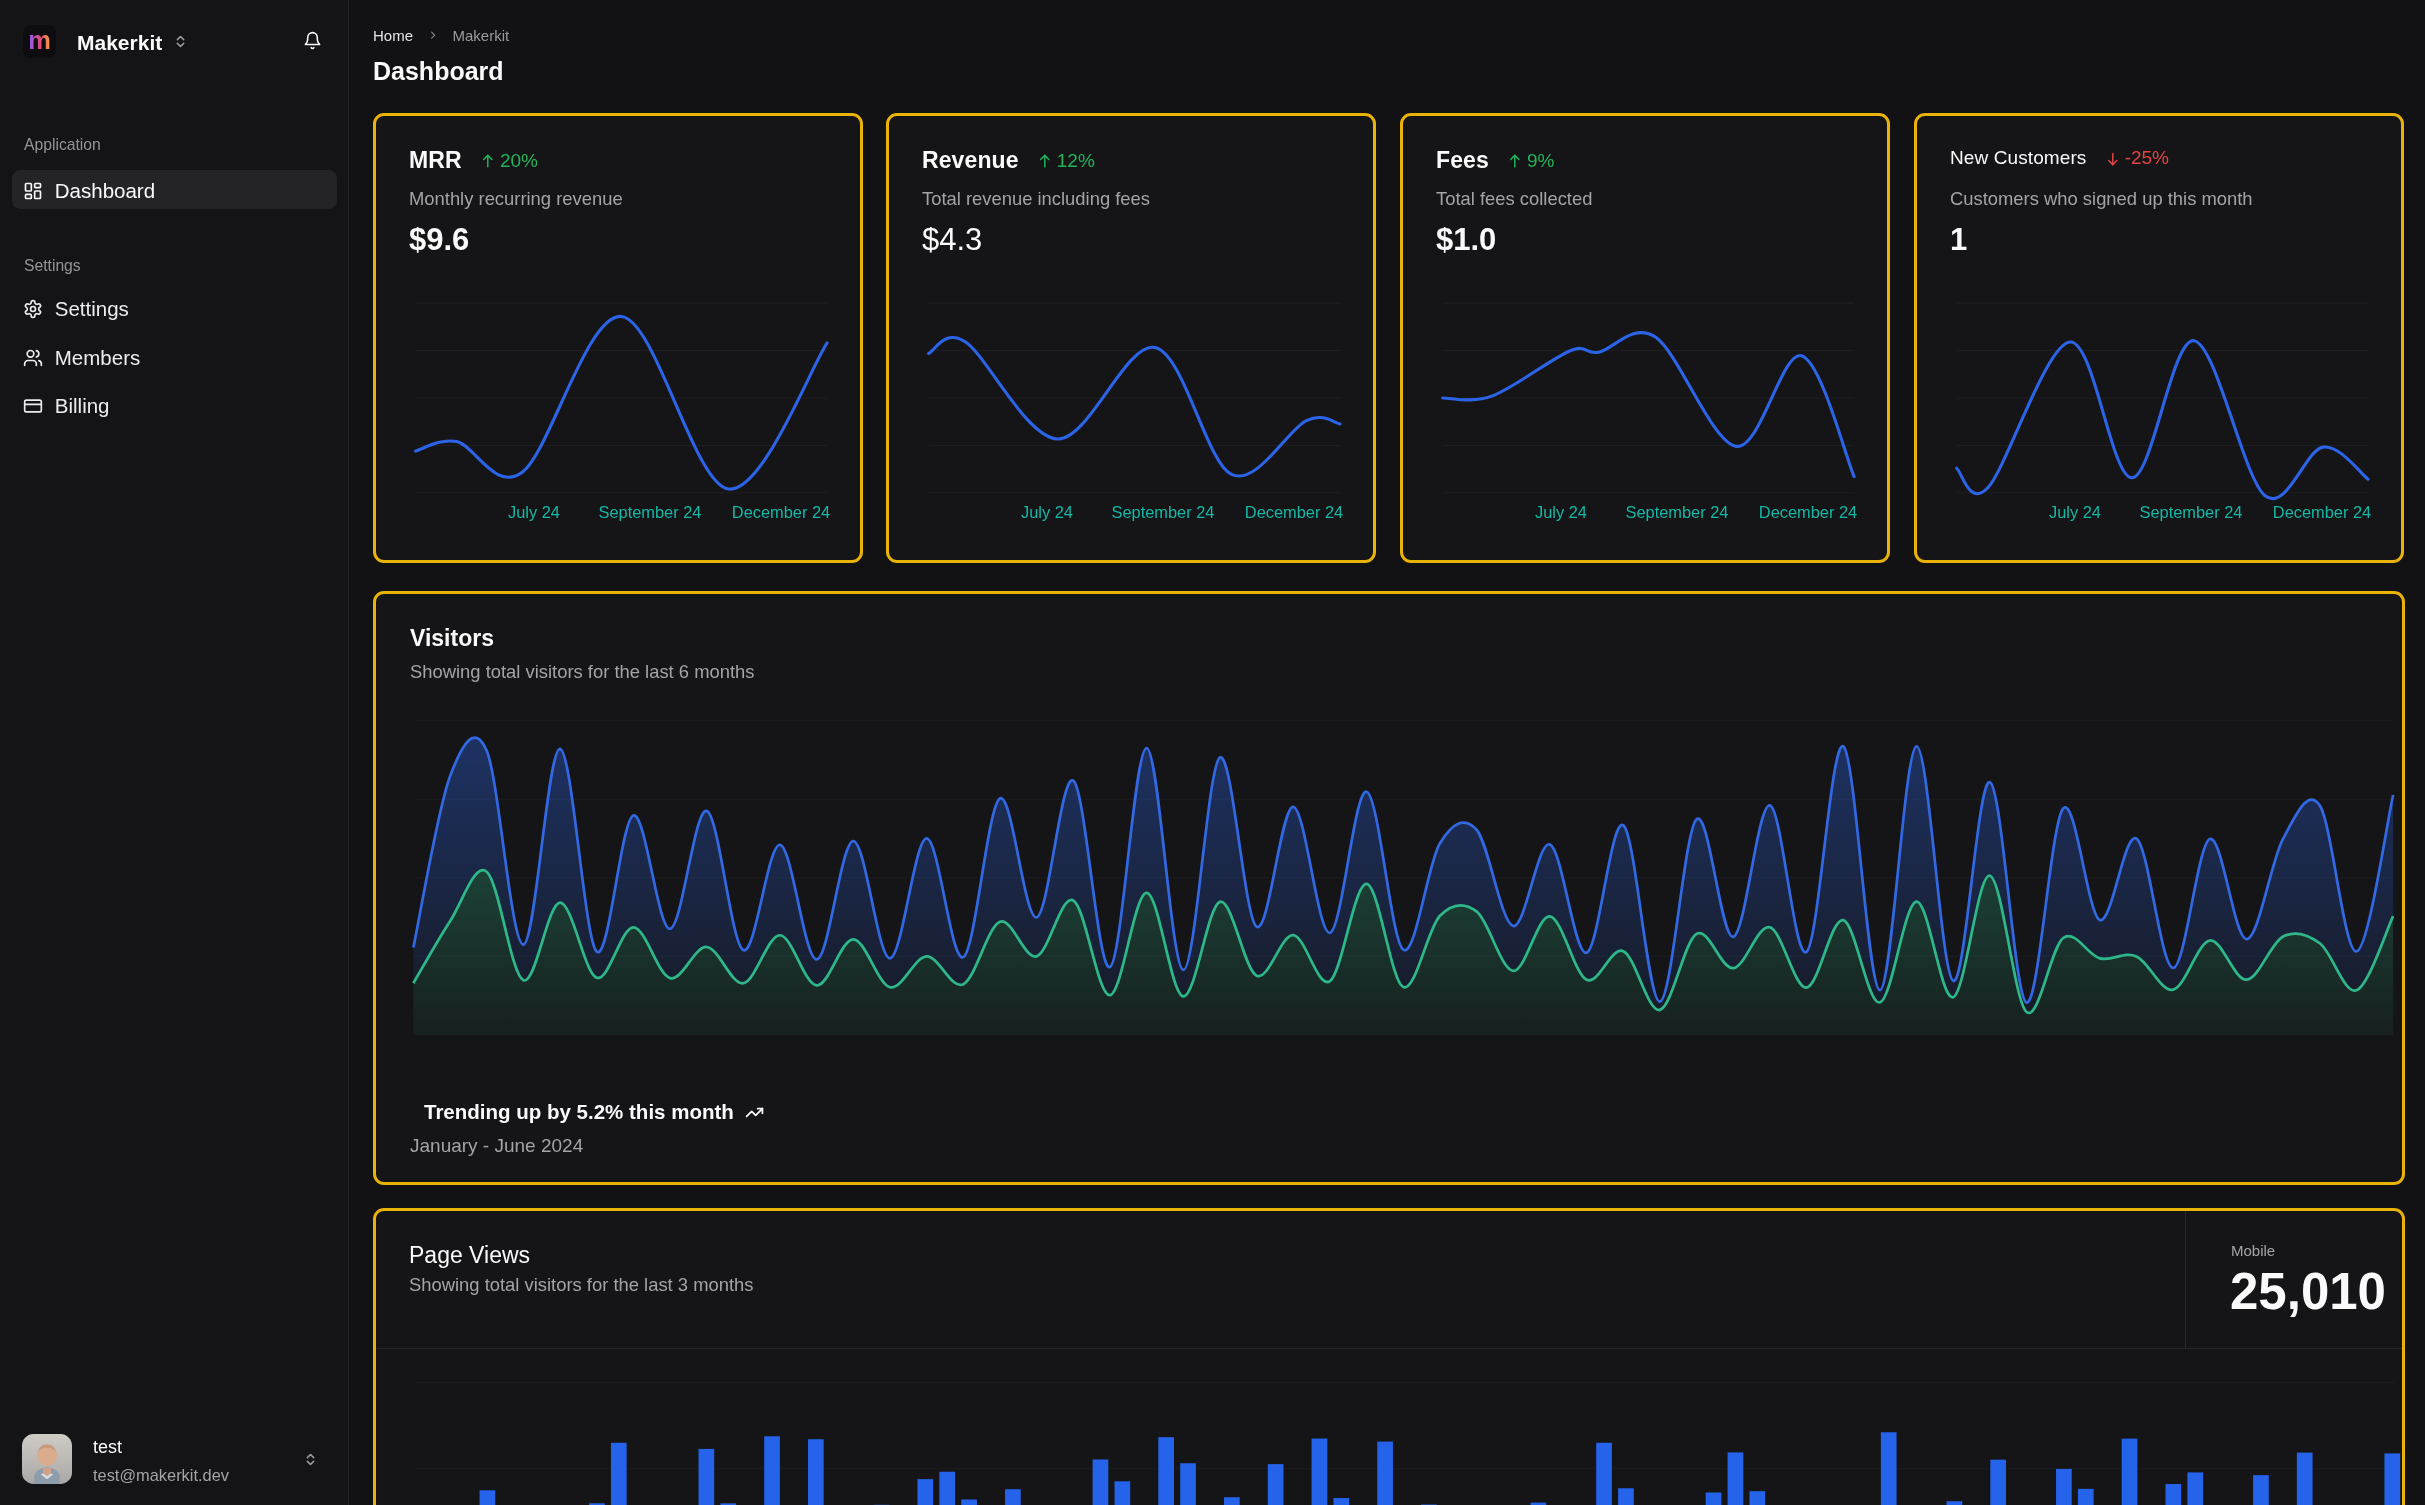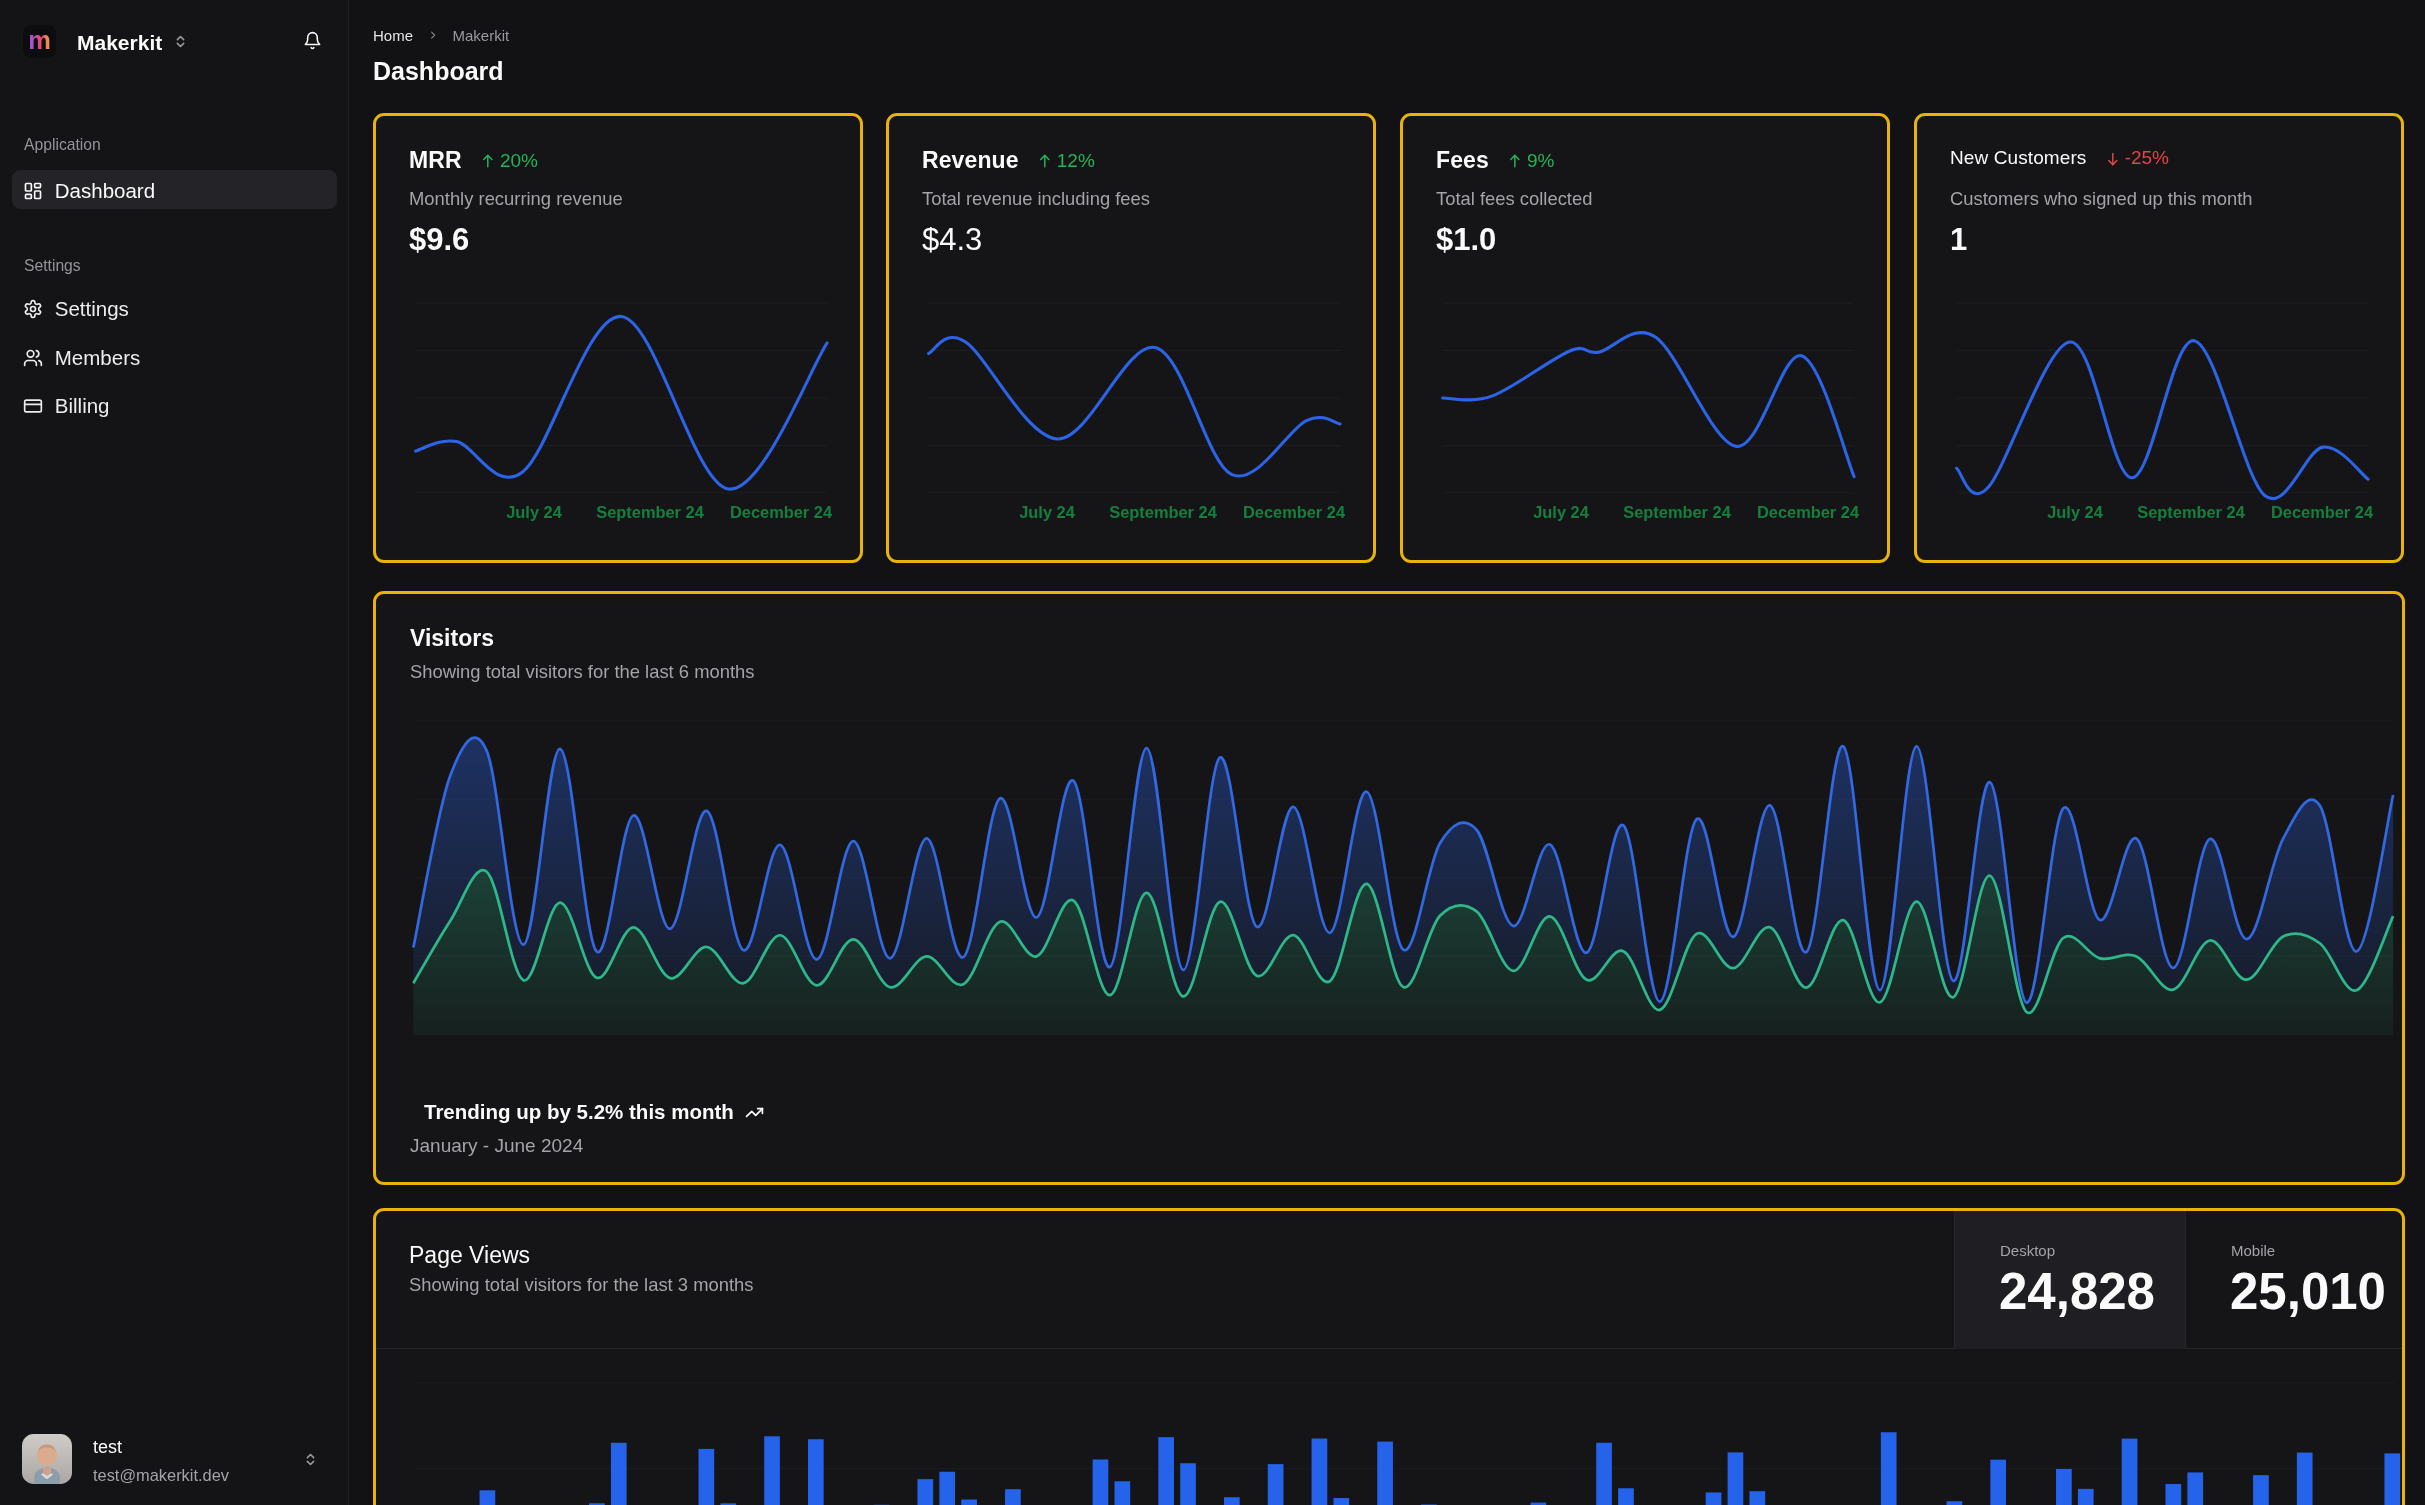--- a/index.html
+++ b/index.html
@@ -1,18 +1,18 @@
 <!DOCTYPE html>
 <html style="font-size:11px"><head><meta charset="utf-8"><style>
 * { margin:0; padding:0; box-sizing:border-box; }
 html,body { width:2426px; height:1505px; background:#121214; overflow:hidden;
   font-family:"Liberation Sans", sans-serif; }
 .card { position:absolute; background:#151517; border:3px solid #eab308; border-radius:11px; overflow:hidden; }
 .row { display:flex; align-items:center; }
-.xlab { position:absolute; top:387px; width:150px; text-align:center; font-size:16.4px; color:#15803d;font-weight:bold; }
+.xlab { position:absolute; top:387px; width:150px; text-align:center; font-size:16.4px; color:#14b8a6; }
 </style></head>
 <body>
 
 <div style="position:absolute;left:0;top:0;width:349px;height:1505px;background:#141416;border-right:1px solid #232327">
   <div style="position:absolute;left:22.5px;top:25px">
       <svg width="33" height="33" viewBox="0 0 48 48" style="border-radius:7.5px;display:block">
  <defs>
           <linearGradient id="lg" x1="0" y1="0" x2="1" y2="0">
    <stop offset="0" stop-color="#8b5cf6"></stop>
             <stop offset="0.5" stop-color="#e0487c"></stop>
@@ -235,24 +235,20 @@
         <path d="M16 7h6v6"></path>
       </svg>
   </div>
   <div style="position:absolute;left:34px;top:541px;font-size:19px;color:#a3a3aa">January - June 2024</div>
 </div>
 
 <div class="card" style="left:373px;top:1208px;width:2032px;height:478px">
   <div style="position:absolute;left:0;top:0;width:2032px;height:138px;border-bottom:1px solid #27272b"></div>
   <div style="position:absolute;left:33px;top:31px;font-size:23px;font-weight:normal;color:#fafafa">Page Views</div>
   <div style="position:absolute;left:33px;top:63px;font-size:18.4px;color:#a3a3aa">Showing total visitors for the last 3 months</div>
-  <div style="position:absolute;left:1578px;top:0;width:231px;height:138px;background:#1f1f23;border-left:1px solid #27272b">
-    <div style="position:absolute;left:45px;top:31px;font-size:15px;color:#a3a3aa">Desktop</div>
-    <div style="position:absolute;left:44px;top:51px;font-size:51px;font-weight:bold;color:#fafafa">24,828</div>
-  </div>
   <div style="position:absolute;left:1809px;top:0;width:222px;height:138px;border-left:1px solid #27272b">
     <div style="position:absolute;left:45px;top:31px;font-size:15px;color:#a3a3aa">Mobile</div>
     <div style="position:absolute;left:44px;top:51px;font-size:51px;font-weight:bold;color:#fafafa">25,010</div>
   </div>
   <svg style="position:absolute;left:0;top:139px" width="2032" height="339" viewBox="0 0 2978 497" fill="none">
     <line x1="55" x2="2960" y1="48" y2="48" stroke="#1d1d21" stroke-width="1.5"></line>
     <line x1="55" x2="2960" y1="174" y2="174" stroke="#1d1d21" stroke-width="1.5"></line>
     <rect x="55.0" y="297.0" width="23" height="3" fill="#2563eb"></rect>
       <rect x="87.1" y="297.0" width="23" height="3" fill="#2563eb"></rect>
       <rect x="119.2" y="297.0" width="23" height="3" fill="#2563eb"></rect>

